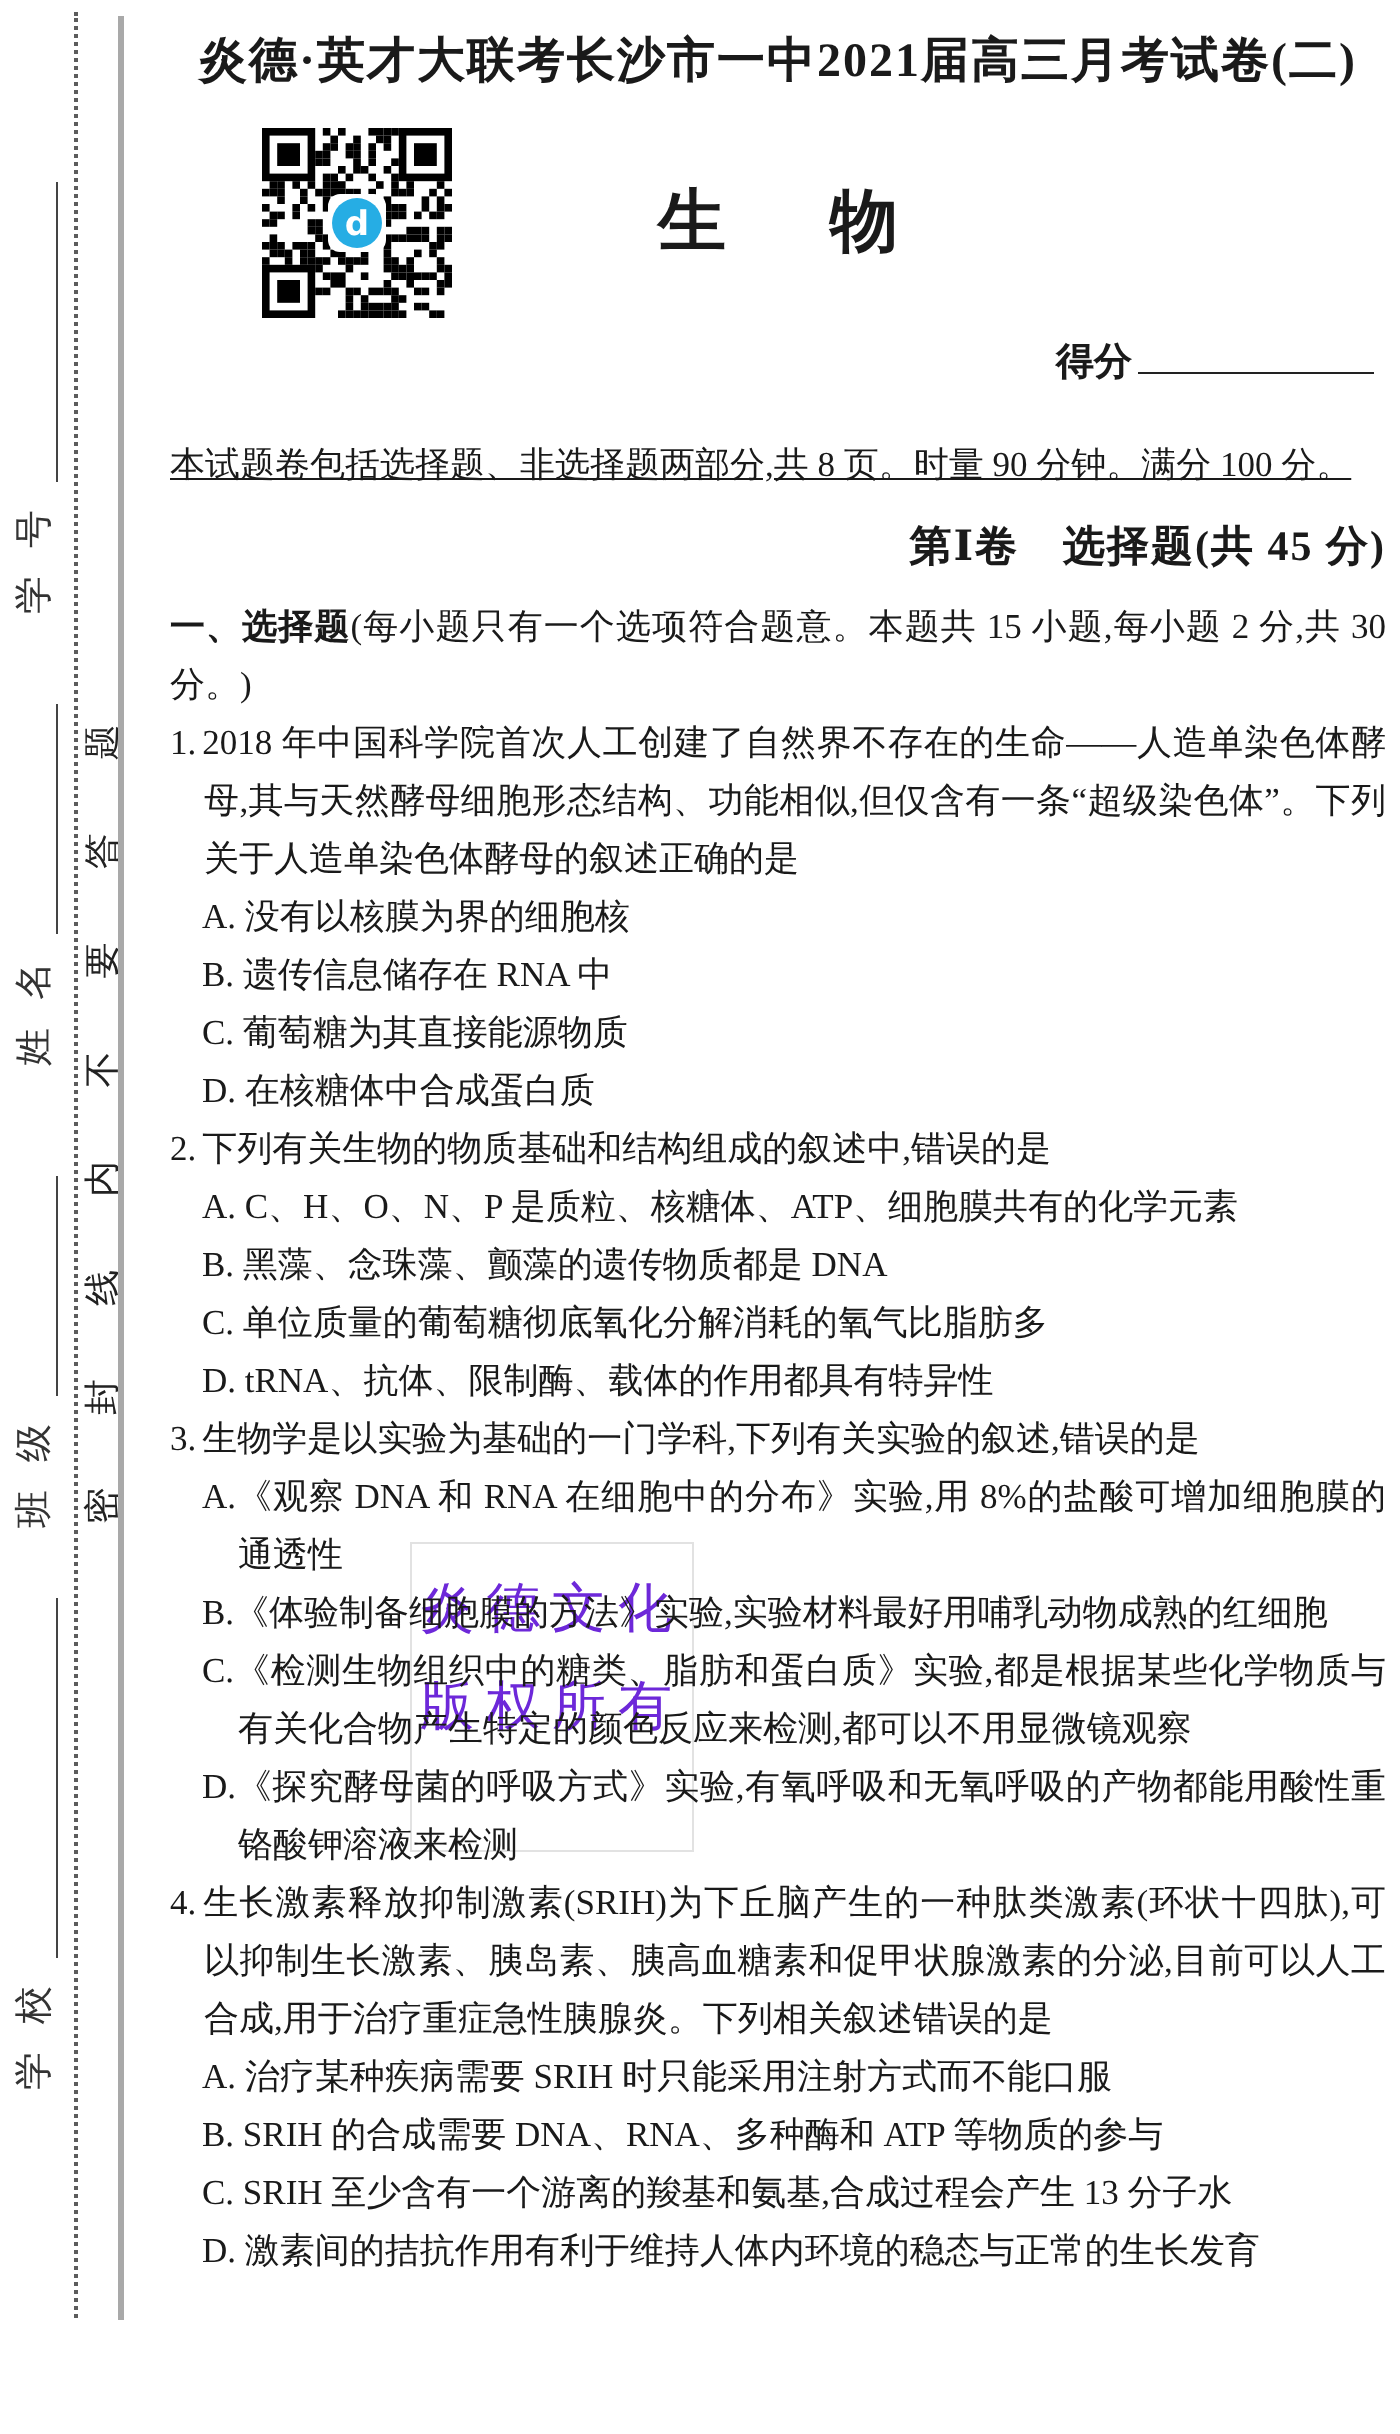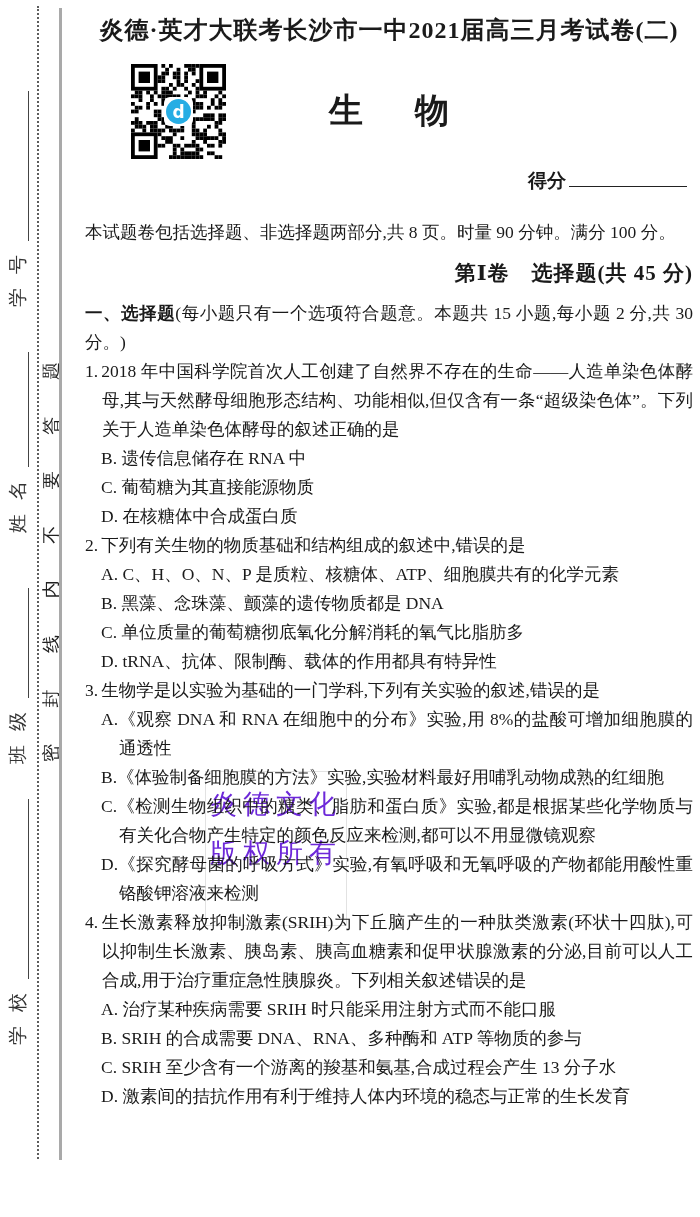--- a/index.html
+++ b/index.html
@@ -73,21 +73,21 @@
   .score-label{
     font-family:"Liberation Sans","DejaVu Sans",sans-serif;
     font-size:19px;font-weight:bold;
   }
   .score-line{
     display:inline-block;width:118px;height:18px;
     border-bottom:1.6px solid #222;margin-left:3px;
   }
   .intro{
     margin:12px 0 0 0;
-    font-size:17.5px;line-height:28px;text-align:justify;
+    font-size:17.5px;line-height:28px;text-align:justify;text-decoration:underline;
   }
   .part-title{
     margin:13px 0 12px 0;
     text-align:right;
     font-size:21px;font-weight:bold;letter-spacing:1px;
   }
   .group-header{
     margin:0;font-size:17.5px;line-height:29px;text-align:justify;
   }
   .group-label{font-weight:bold;}
@@ -378,20 +378,21 @@
 
     <p class="intro">本试题卷包括选择题、非选择题两部分,共 8 页。时量 90 分钟。满分 100 分。</p>
 
     <div class="part-title">第Ⅰ卷　选择题(共 45 分)</div>
 
     <p class="group-header"><span class="group-label">一、选择题</span><span>(每小题只有一个选项符合题意。本题共 15 小题,每小题 2 分,共 30 分。)</span></p>
 
     <div id="qlist">
         <div class="question">
           <div class="q-stem"><span class="q-num">1.</span>2018 年中国科学院首次人工创建了自然界不存在的生命——人造单染色体酵母,其与天然酵母细胞形态结构、功能相似,但仅含有一条“超级染色体”。下列关于人造单染色体酵母的叙述正确的是</div>
+          <div class="q-option">A. 没有以核膜为界的细胞核</div>
           <div class="q-option">B. 遗传信息储存在 RNA 中</div>
           <div class="q-option">C. 葡萄糖为其直接能源物质</div>
           <div class="q-option">D. 在核糖体中合成蛋白质</div>
         </div>
         <div class="question">
           <div class="q-stem"><span class="q-num">2.</span>下列有关生物的物质基础和结构组成的叙述中,错误的是</div>
           <div class="q-option">A. C、H、O、N、P 是质粒、核糖体、ATP、细胞膜共有的化学元素</div>
           <div class="q-option">B. 黑藻、念珠藻、颤藻的遗传物质都是 DNA</div>
           <div class="q-option">C. 单位质量的葡萄糖彻底氧化分解消耗的氧气比脂肪多</div>
           <div class="q-option">D. tRNA、抗体、限制酶、载体的作用都具有特异性</div>

